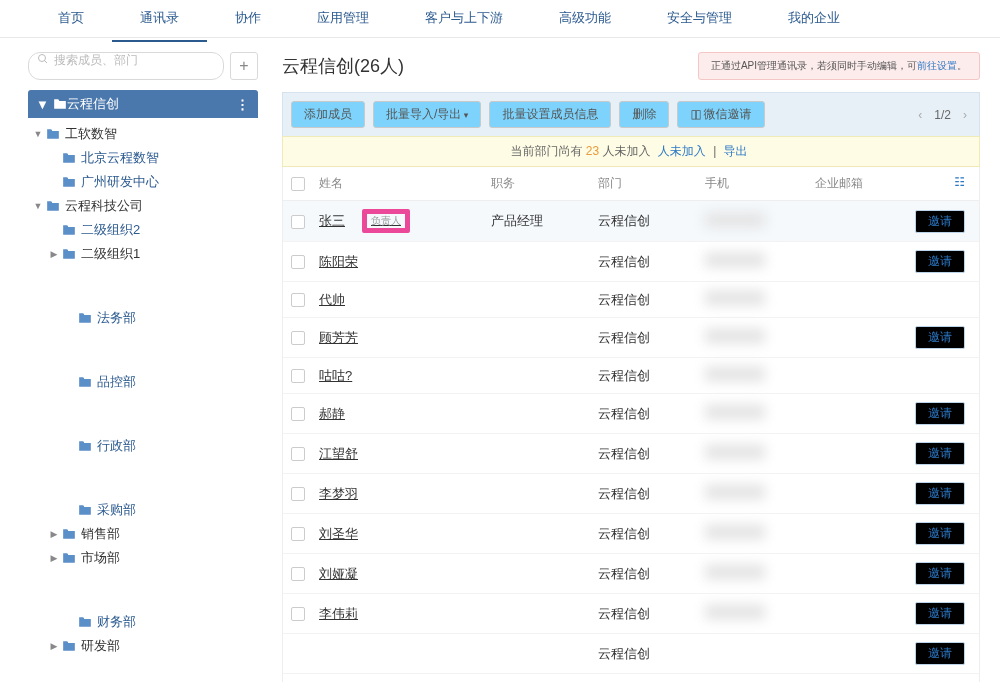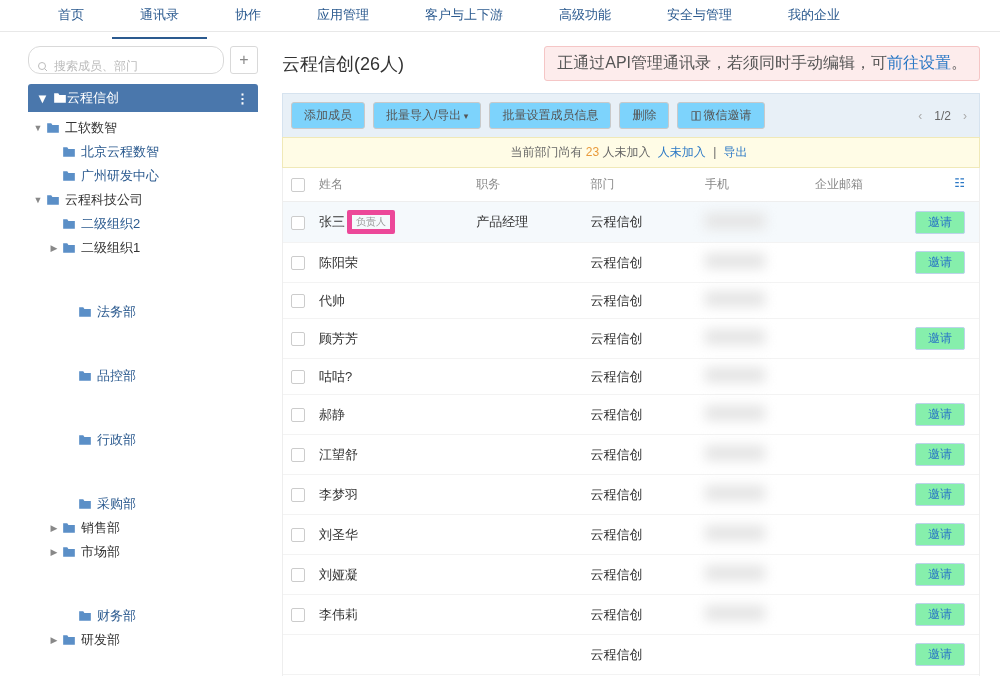--- a/index.html
+++ b/index.html
@@ -1,28 +1,28 @@
 <!DOCTYPE html>
 <html><head>
 <meta charset="utf-8">
 <style>
 * { box-sizing: border-box; margin: 0; padding: 0; }
 body { font-family: "Microsoft YaHei", -apple-system, sans-serif; font-size: 13px; color: #333; background: #fff; width: 1000px; height: 690px; overflow: hidden; }
 
 
-.topnav { display: flex; height: 32px; align-items: center; border-bottom: 1px solid #e8e8e8; padding: 0 30px; gap: 0; }
+.topnav { display: flex; height: 38px; align-items: center; border-bottom: 1px solid #e8e8e8; padding: 0 30px; gap: 0; }
 .topnav-item { color: #2b5a8f; padding: 0 28px; height: 46px; line-height: 44px; cursor: pointer; border-bottom: 2px solid transparent; white-space: nowrap; }
 .topnav-item.active { border-bottom-color: #2b5a8f; font-weight: 500; }
 
 .main { display: flex; height: calc(100% - 46px); }
 
 
 .sidebar { width: 268px; padding: 14px 10px 0 28px; overflow-y: auto; }
 .search-row { display: flex; gap: 6px; margin-bottom: 10px; }
-.search-box { flex: 1; border: 1px solid #d9d9d9; border-radius: 12px; height: 28px; display: flex; align-items: flex-end; padding: 0 8px; color: #bbb; }
+.search-box { flex: 1; border: 1px solid #d9d9d9; border-radius: 12px; height: 28px; display: flex; align-items: flex-start; padding: 0 8px; color: #bbb; }
 .search-box svg { margin-right: 5px; flex-shrink: 0; }
 .search-box input { border: none; outline: none; width: 100%; font-size: 12px; color: #333; background: transparent; }
 .search-box input::placeholder { color: #bbb; }
 .add-btn { width: 28px; height: 28px; border: 1px solid #d9d9d9; border-radius: 3px; display: flex; align-items: center; justify-content: center; color: #888; cursor: pointer; font-size: 16px; }
 
 .tree-header { background: #4a77ac; color: #fff; height: 28px; display: flex; align-items: center; padding: 0 8px; border-radius: 3px 3px 0 0; position: relative; }
 .tree-header .caret { margin-right: 4px; }
 .tree-header .more { position: absolute; right: 8px; font-weight: bold; letter-spacing: 1px; }
 
 .tree { padding: 4px 0; }
@@ -31,44 +31,44 @@
 .tree-node .folder { margin: 0 5px 0 2px; }
 .tree-node.blue .label { color: #2b5a8f; text-align: center; }
 .d0 { padding-left: 4px; }
 .d1 { padding-left: 20px; }
 .d2 { padding-left: 36px; margin-top: 40px; }
 
 
 .content { flex: 1; padding: 14px 20px 0 14px; overflow: hidden; display: flex; flex-direction: column; }
 .content-header { display: flex; justify-content: space-between; align-items: center; margin-bottom: 12px; gap: 12px; }
 .dept-title { font-size: 18px; color: #333; }
-.api-notice { background: #fdecec; border: 1px solid #f5c6c6; border-radius: 3px; padding: 6px 12px; font-size: 16px; color: #555; }
+.api-notice { background: #fdecec; border: 1px solid #f5c6c6; border-radius: 3px; padding: 6px 12px; font-size: 10px; color: #555; }
 .api-notice a { color: #2b78c5; text-decoration: none; }
 
 .toolbar { background: #e8f0f7; padding: 8px; display: flex; align-items: center; gap: 8px; border-top: 1px solid #d6e3ef; border-left: 1px solid #d6e3ef; border-right: 1px solid #d6e3ef; }
 .btn { border: 1px solid #c9c9c9; background: #7dd3fc; padding: 4px 12px; border-radius: 3px; cursor: pointer; font-size: 12px; color: #555; }
 .btn.caret-btn::after { content: " ▾"; font-size: 9px; }
 .toolbar-spacer { flex: 1; }
 .pager { display: flex; align-items: center; gap: 8px; color: #666; font-size: 12px; }
 .pager .arrow { color: #aaa; cursor: pointer; padding: 0 4px; }
 
 .join-notice { background: #fffce6; border: 1px solid #f0e9b8; padding: 6px; text-align: center; font-size: 12px; color: #666; }
 .join-notice .count { color: #e89a3c; }
 .join-notice a { color: #2b78c5; text-decoration: none; margin: 0 4px; }
 
 .table-wrap { flex: 1; overflow-y: auto; border-left: 1px solid #eee; border-right: 1px solid #eee; }
 table { width: 100%; border-collapse: collapse; }
 th { text-align: left; font-weight: normal; color: #888; font-size: 12px; padding: 8px 6px; border-bottom: 1px solid #eee; background: #fff; }
 th:first-child, td:first-child { width: 30px; text-align: center; }
 td { padding: 8px 6px; border-bottom: 1px solid #f3f3f3; font-size: 13px; vertical-align: middle; }
 tr.highlight td { background: #f5f9fc; }
-.person-name { display: inline-flex; align-items: center; gap: 2px; }
+.person-name { display: inline-flex; align-items: center; gap: 17px; text-decoration: underline; }
 .badge { border: 5px solid #ec4899; color: #999; font-size: 10px; padding: 0 4px; border-radius: 2px; }
 .blur-cell { filter: blur(6px); background: #e5e5e5; color: #ccc; display: inline-block; width: 60px; height: 16px; }
-.invite-btn { border: 1px solid #bcd4ea; color: #2b78c5; background: #86efac; padding: 2px 12px; border-radius: 2px; cursor: pointer; font-size: 12px; float: right; margin-right: 8px; }
+.invite-btn { border: 1px solid #bcd4ea; color: #2b78c5; background: #000000; padding: 2px 12px; border-radius: 2px; cursor: pointer; font-size: 12px; float: right; margin-right: 8px; }
 .col-settings { color: #2b78c5; cursor: pointer; float: right; padding-right: 8px; }
 
 
 .cb { width: 14px; height: 14px; border: 1px solid #ccc; border-radius: 2px; display: inline-block; vertical-align: middle; background: #fff; }
 
 
 .folder svg { display: block; }
 .folder.closed path { fill: #5b8fc7; }
 </style>
 </head>

